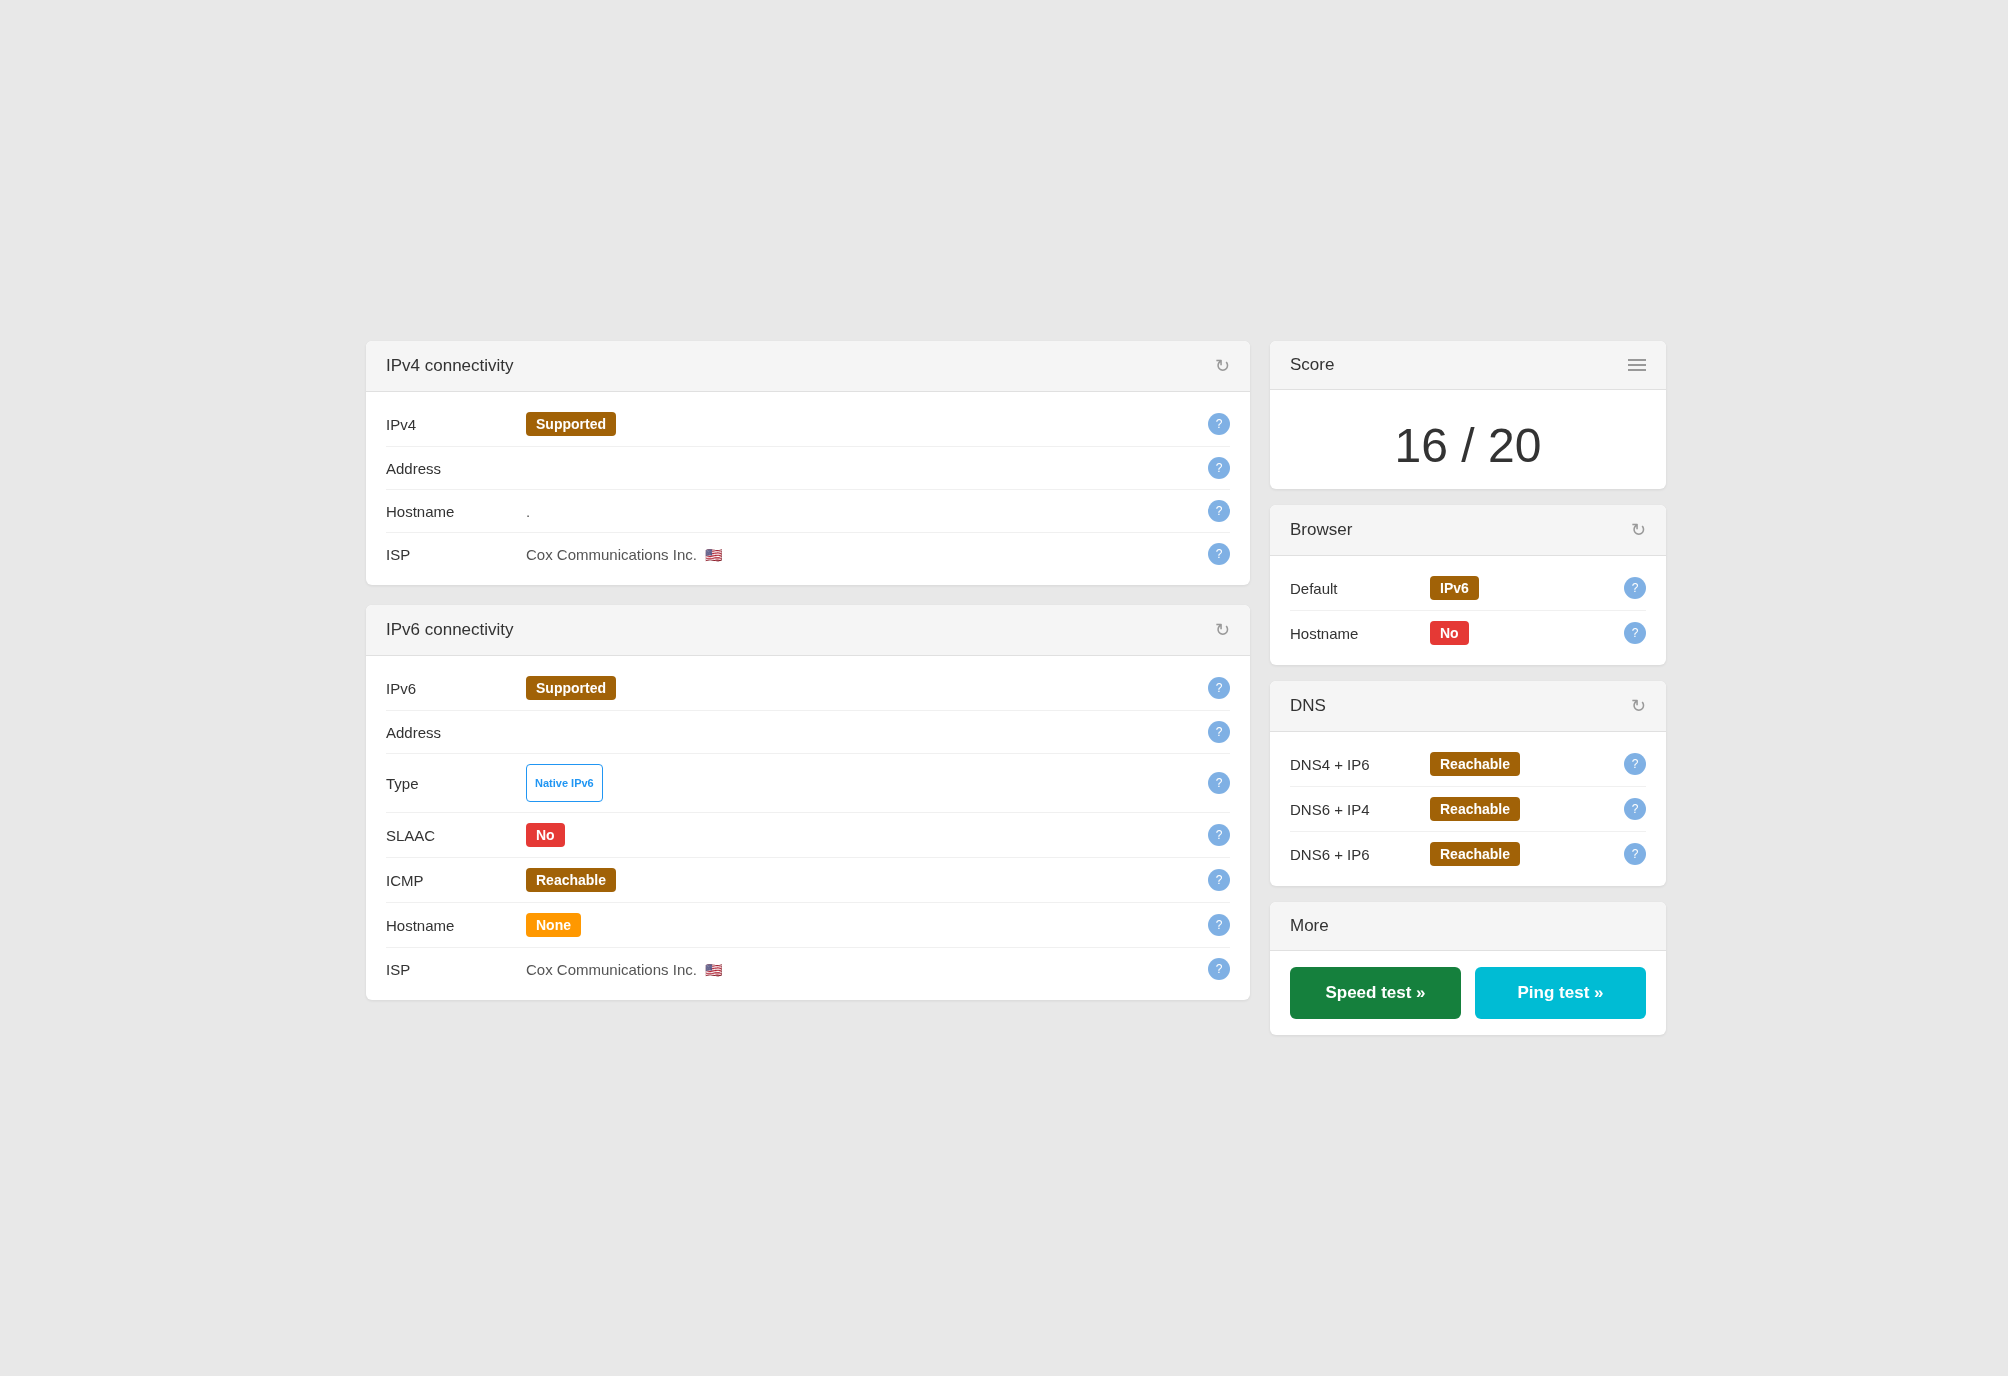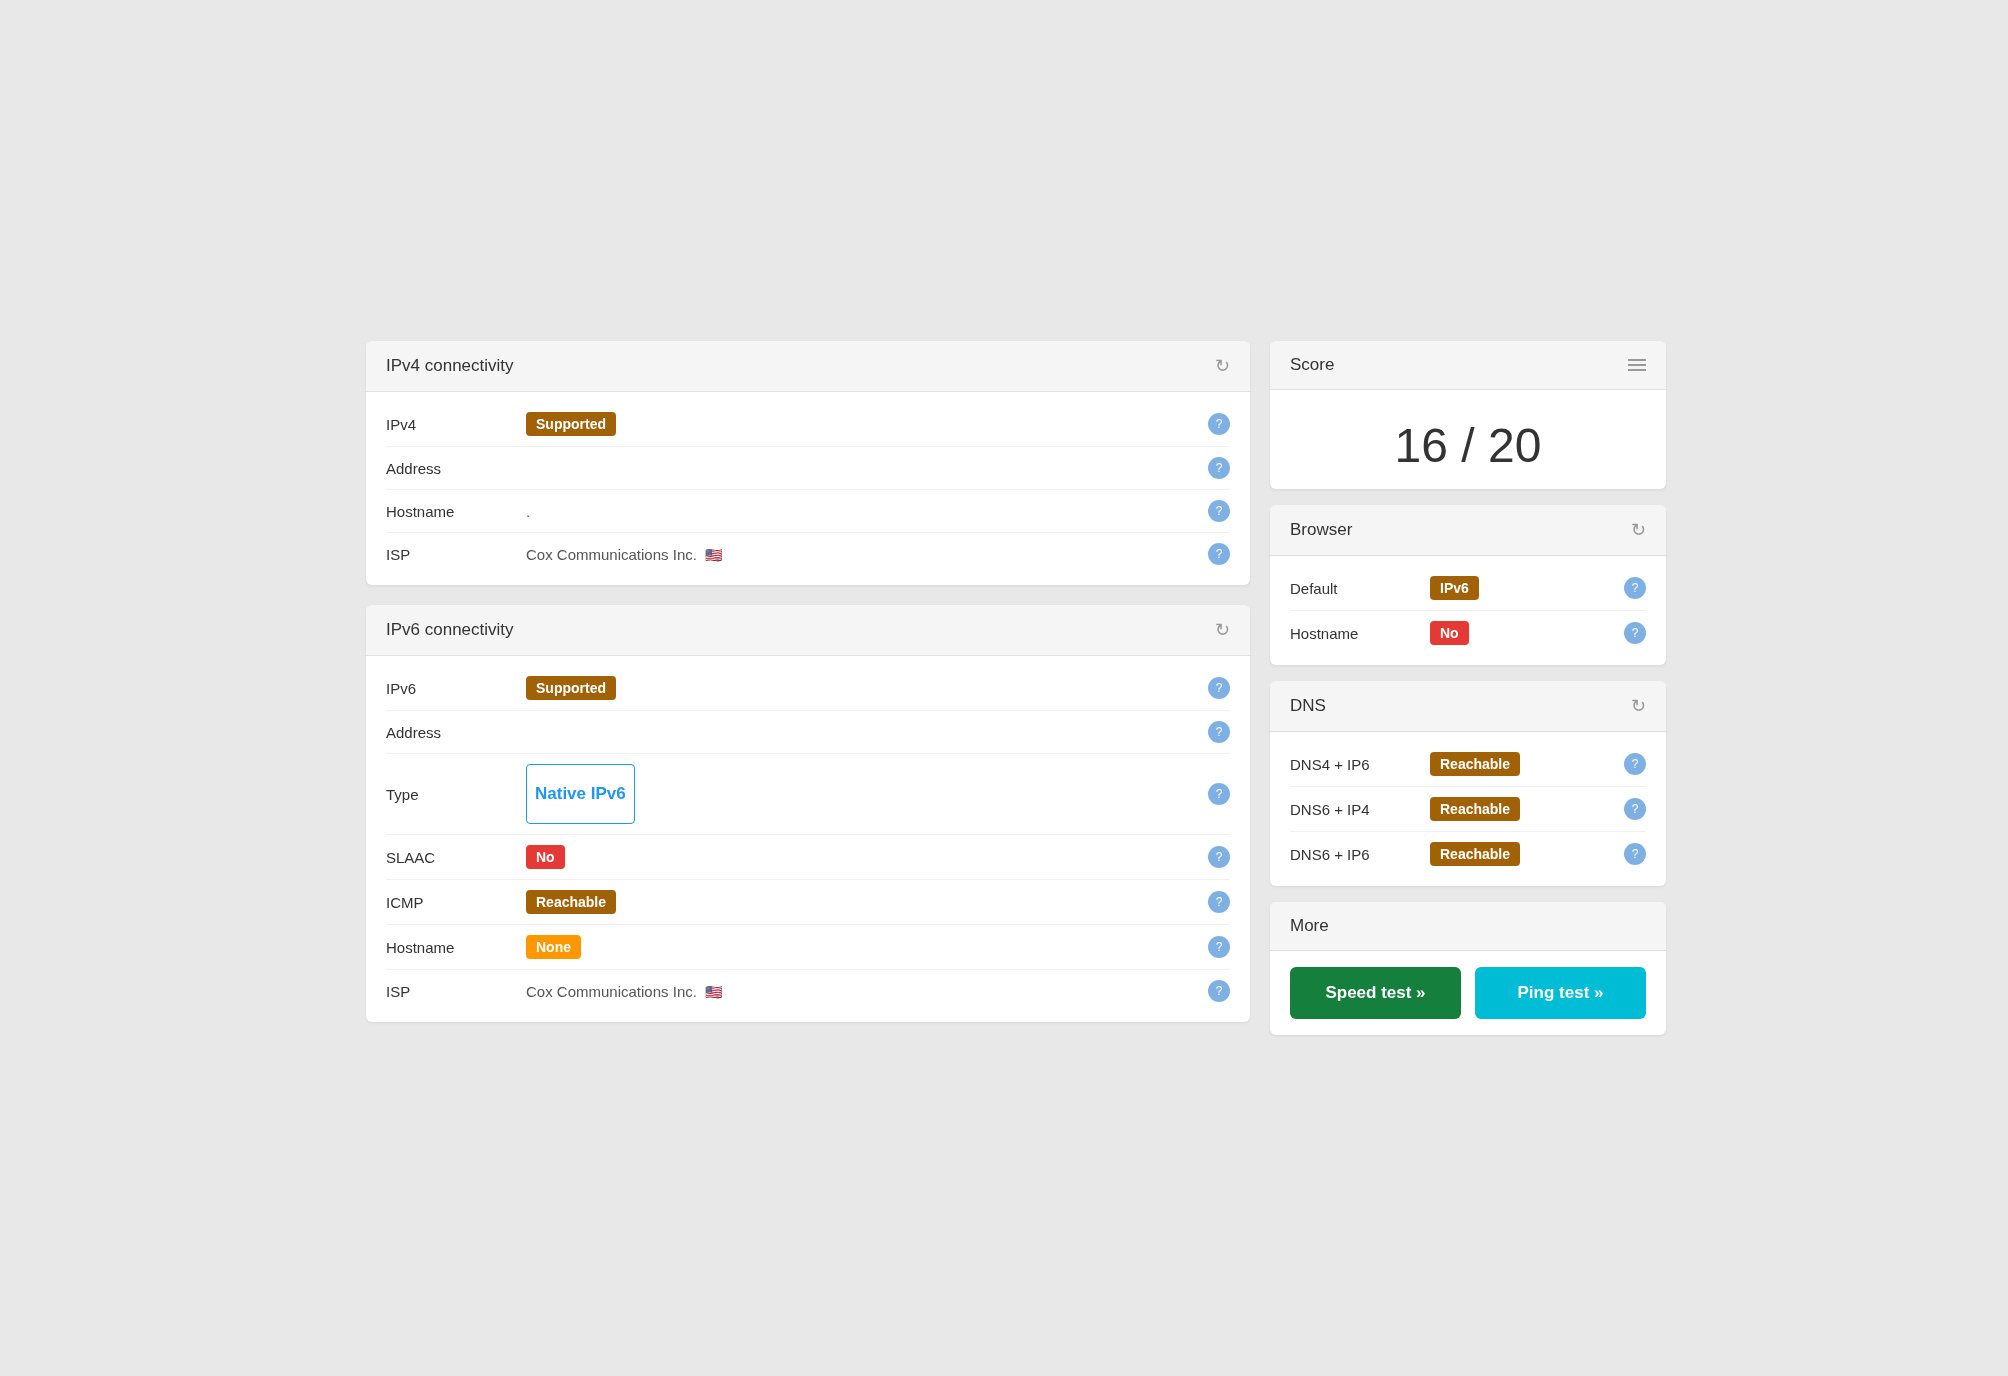--- a/index.html
+++ b/index.html
@@ -100,22 +100,22 @@
       font-weight: 600;
       color: white;
     }
     .badge-green { background: #a16207; }
     .badge-red { background: #e53935; }
     .badge-orange { background: #ff9800; }
     .badge-outline-blue {
       background: transparent;
       border: 1px solid #2196f3;
       color: #2196f3;
-      font-size: 17px;
-      padding: 19px 8px;
+      font-size: 11px;
+      padding: 12px 8px;
     }
     
     .score-value {
       font-size: 48px;
       font-weight: 300;
       color: #333;
     }
     .score-bar-container {
       display: flex;
       align-items: center;

